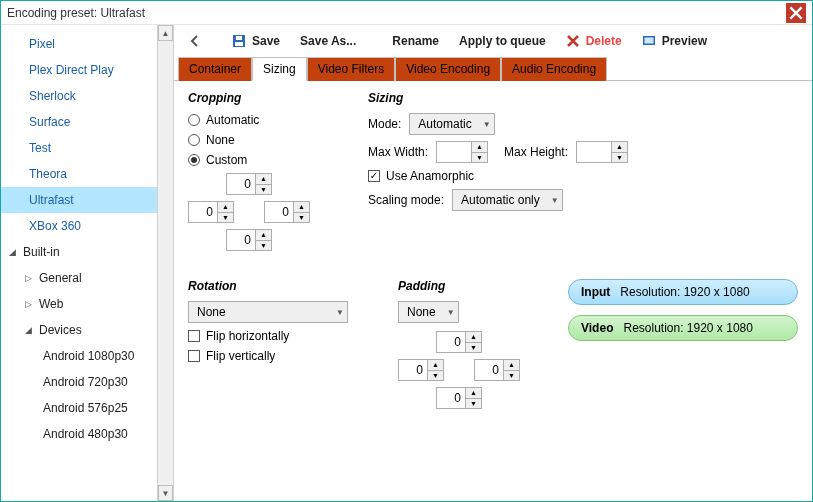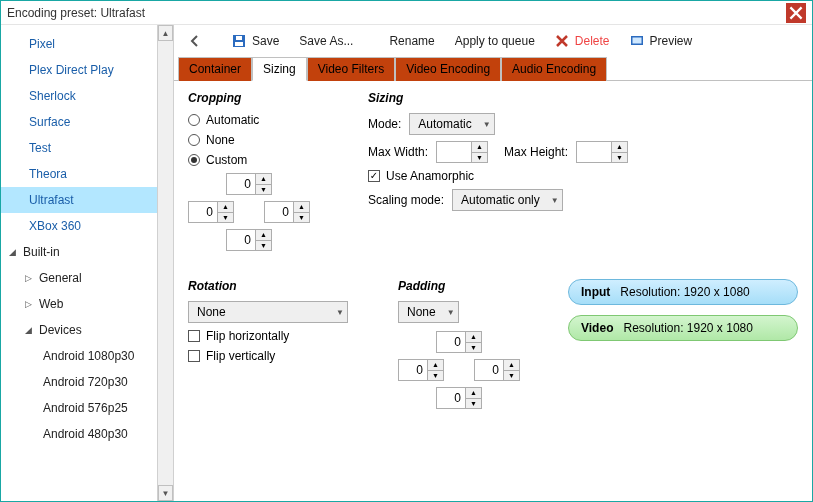--- a/index.html
+++ b/index.html
@@ -14,21 +14,21 @@
   .scroll-btn { height: 16px; background: #f0f0f0; border: 1px solid #c0c0c0; display: flex; align-items: center; justify-content: center; font-size: 8px; color: #555; cursor: pointer; }
   .scroll-track { flex: 1; background: #f0f0f0; }
   .tree-item { padding: 6px 4px 6px 28px; color: #1a5ea9; cursor: pointer; }
   .tree-item.selected { background: #b3e7ff; }
   .tree-group { padding: 6px 4px 6px 8px; color: #222; cursor: pointer; display: flex; align-items: center; gap: 4px; }
   .tree-sub { padding: 6px 4px 6px 24px; color: #222; cursor: pointer; display: flex; align-items: center; gap: 4px; }
   .tree-leaf { padding: 6px 1px 6px 42px; color: #222; cursor: pointer; }
   .caret { font-size: 9px; color: #555; width: 10px; display: inline-block; }
   .main { flex: 1; display: flex; flex-direction: column; }
   .toolbar { height: 32px; display: flex; align-items: center; padding: 0 8px; gap: 4px; }
-  .tbtn { padding: 4px 8px; display: flex; align-items: center; gap: 6px; cursor: pointer; border-radius: 2px; color: #222; }
+  .tbtn { padding: 4px 8px; display: flex; align-items: center; gap: 6px; cursor: pointer; border-radius: 2px; color: #222; font-weight: bold; }
   .tbtn.back { padding: 4px 6px; }
   .tbtn.del { color: #ef4444; }
   .ticon { width: 14px; height: 14px; display: inline-block; }
   .tabs { display: flex; border-bottom: 1px solid #c0c0c0; padding-left: 4px; }
   .tab { padding: 4px 10px; border: 1px solid #c0c0c0; border-bottom: none; margin-right: 0; margin-bottom: -1px; background: #c2410c; cursor: pointer; }
   .tab.active { background: #fff; border-bottom: 1px solid #fff; }
   .panel { flex: 1; padding: 10px 14px; position: relative; }
   .section-h { font-weight: bold; margin-bottom: 8px; font-style: italic; }
   .radio-row, .chk-row { display: flex; align-items: center; gap: 6px; margin: 6px 0; cursor: pointer; }
   .radio { width: 12px; height: 12px; border: 1px solid #555; border-radius: 50%; display: inline-flex; align-items: center; justify-content: center; }

